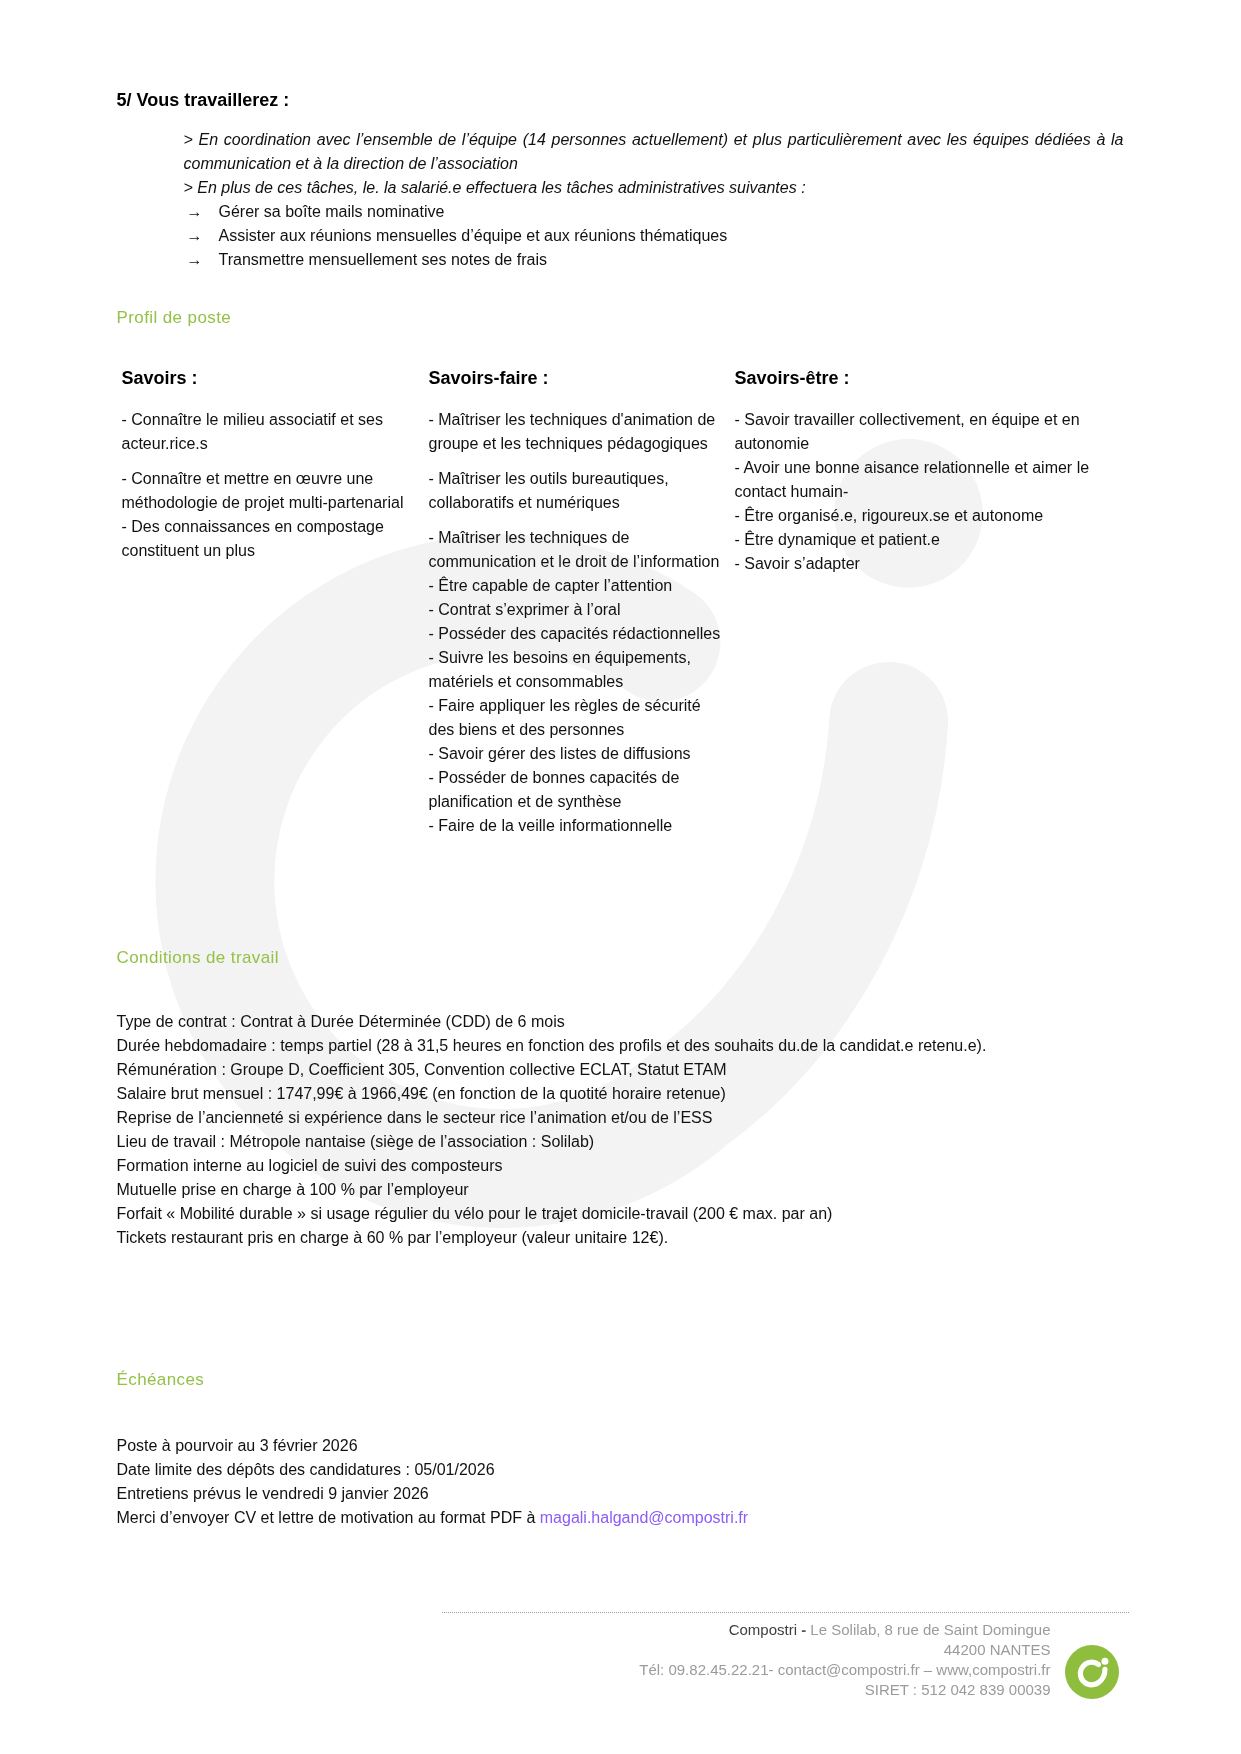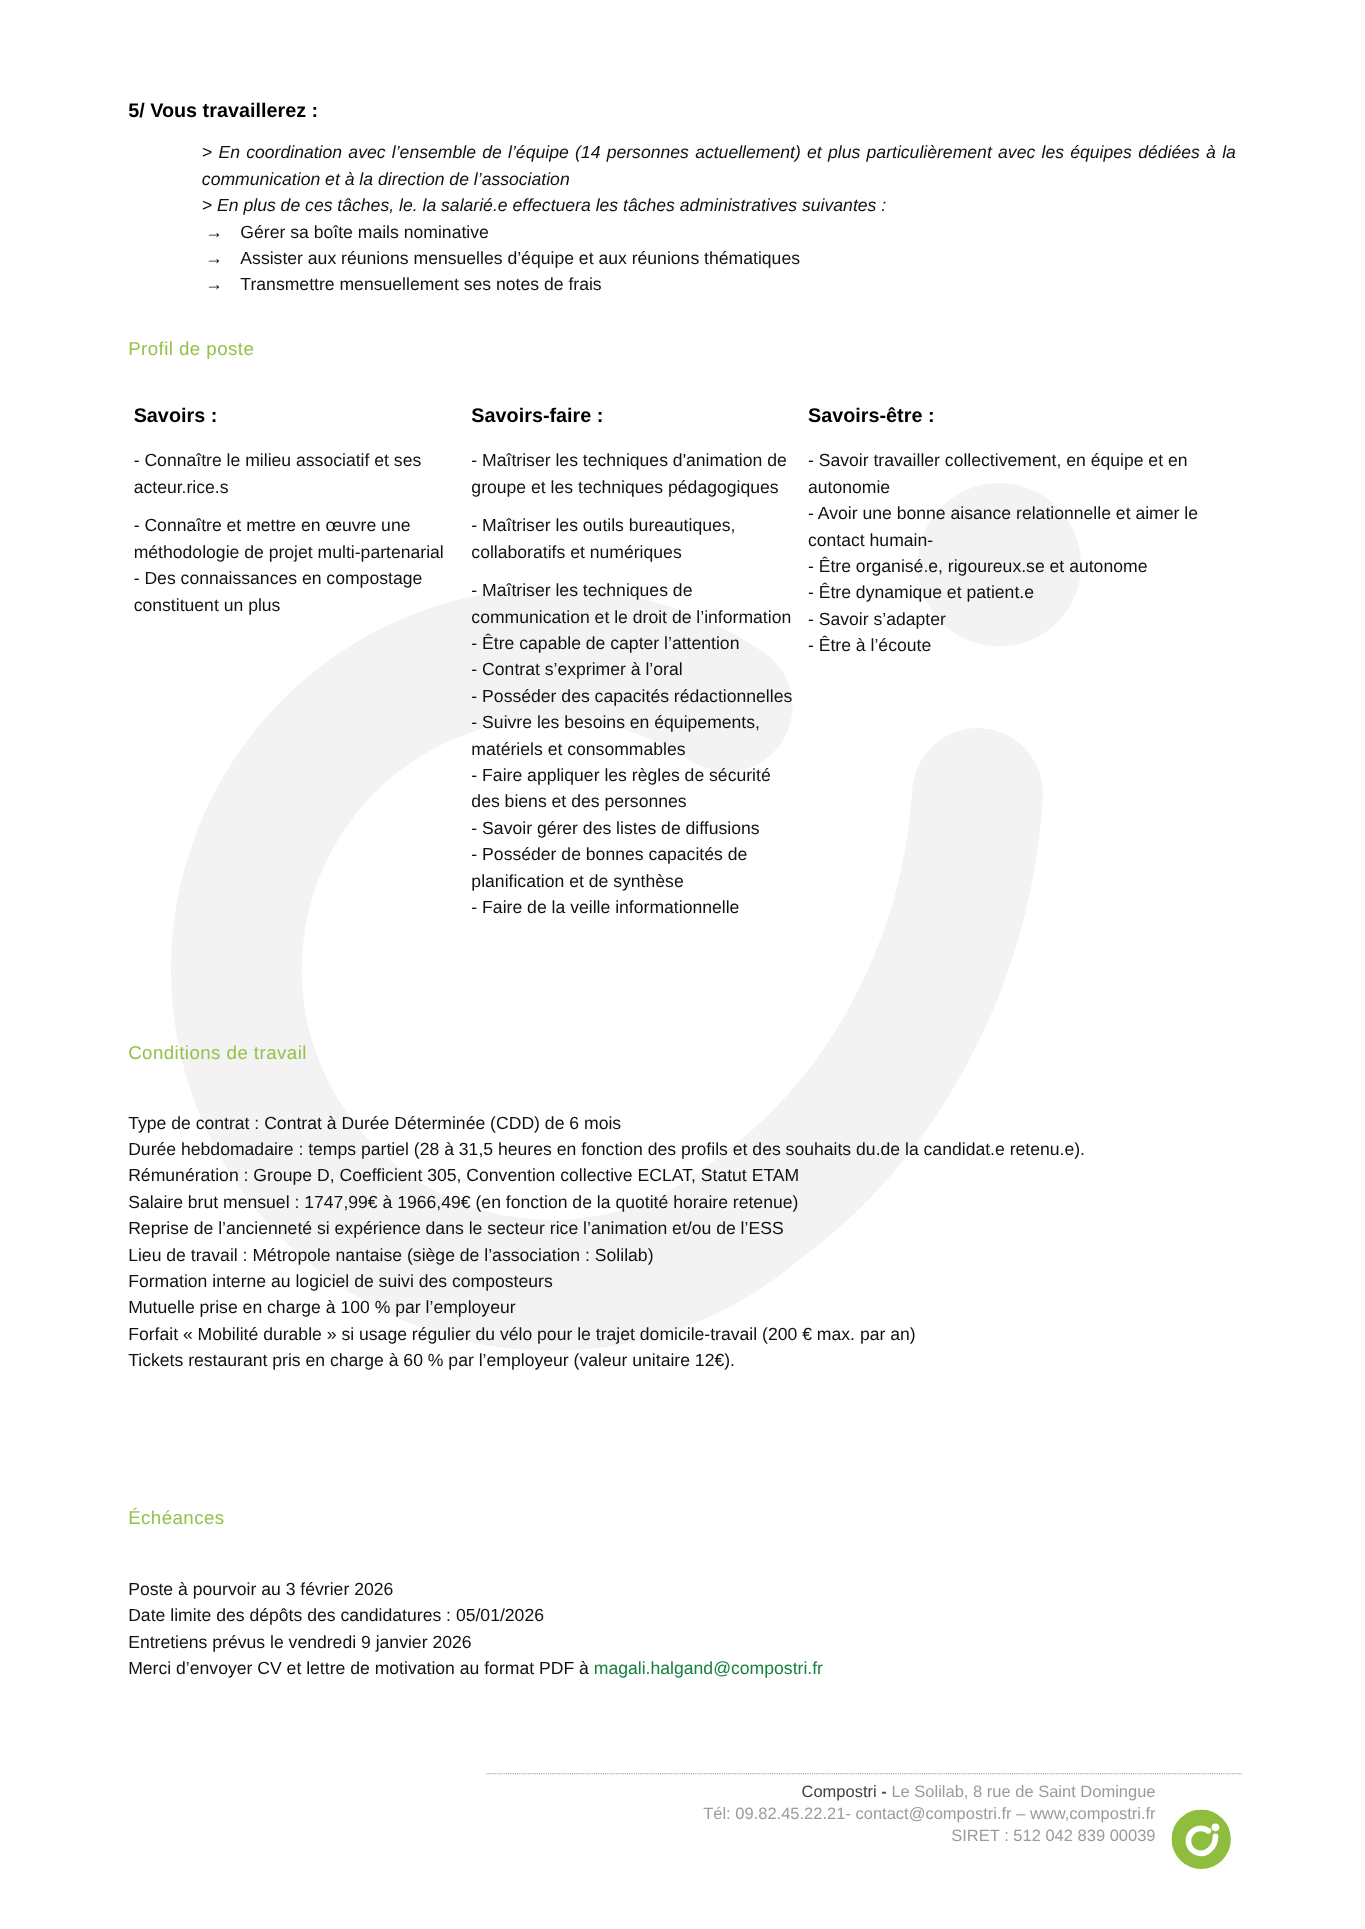--- a/index.html
+++ b/index.html
@@ -40,21 +40,21 @@
     margin-top:36px; display:grid;
     grid-template-columns:307px 306px 1fr; padding-left:5px;
   }
   .col h4 { font-size:18px; font-weight:bold; margin:0 0 18px 0; color:#000; }
   .col p.item { margin:0; }
   .col p.gap { margin-bottom:11px; }
   .col2 { padding-right:14px; }
 
   .block p.line { margin:0; }
 
-  .email-link { color:#15803d; text-decoration:none; cursor:pointer; }
+  .email-link { color:#8b5cf6; text-decoration:none; cursor:pointer; }
 
   .footer { position:absolute; top:1612px; left:0; right:0; z-index:1; }
   .footer-inner {
     margin-left:430px; margin-right:101px;
     border-top:1px dotted #9a9a9a; padding-top:7px; position:relative;
   }
   .footer-text {
     text-align:right; padding-right:78px;
     font-size:15px; line-height:20px; color:#9b9b9b;
   }
@@ -152,21 +152,20 @@
             <p class="item">- Savoir travailler collectivement, en équipe et en autonomie</p>
 
             <p class="item">- Avoir une bonne aisance relationnelle et aimer le contact humain-</p>
 
             <p class="item">- Être organisé.e, rigoureux.se et autonome</p>
 
             <p class="item">- Être dynamique et patient.e</p>
 
             <p class="item">- Savoir s’adapter</p>
 
-            <p class="item">- Être à l’écoute</p>
           </div>
       </div>
 
     </div>
 
     <h3 class="green-heading heading-conditions">Conditions de travail</h3>
 
     <div class="block">
 
         <p class="line">Type de contrat : Contrat à Durée Déterminée (CDD) de 6 mois</p>
@@ -208,20 +207,21 @@
     </div>
 
   </div>
 
   <div class="footer">
     <div class="footer-inner">
       <div class="footer-text">
         <p>
           <span class="brand">Compostri</span><span class="brand-sep"> - </span><span>Le Solilab, 8 rue de Saint Domingue</span>
         </p>
+        <p>44200 NANTES</p>
         <p>Tél: 09.82.45.22.21-  contact@compostri.fr –  www,compostri.fr</p>
         <p>SIRET :  512 042 839 00039</p>
       </div>
       <div class="logo">
         <svg viewBox="0 0 100 100" aria-hidden="true">
           <circle cx="50" cy="50" r="50" fill="#8fbe3e"></circle>
           <path d="M 62 36 A 21 21 0 1 0 64 68 C 70 63 74 54 74 45" stroke="#ffffff" stroke-width="9.5" fill="none" stroke-linecap="round"></path>
           <circle cx="74" cy="30" r="6.5" fill="#ffffff"></circle>
         </svg>
       </div>

